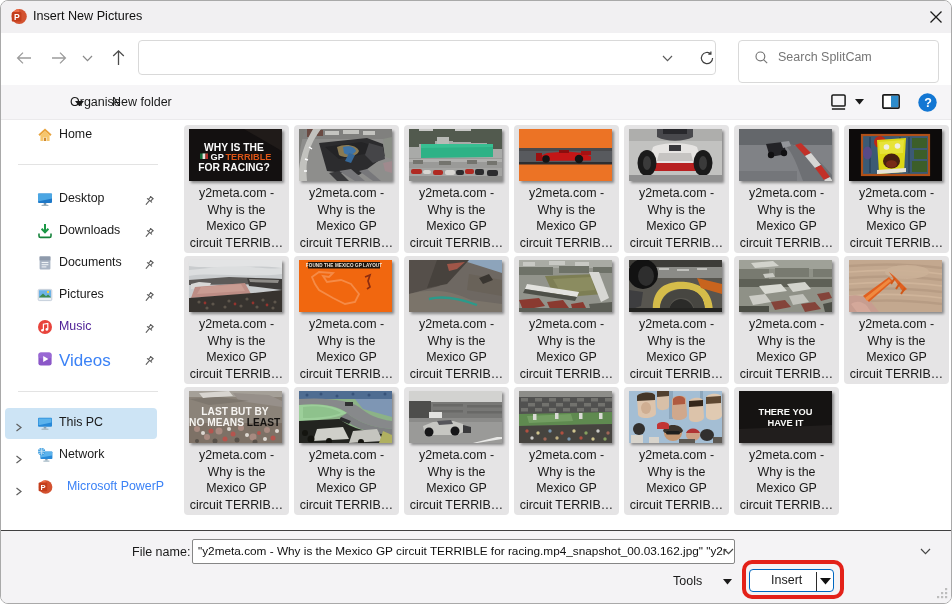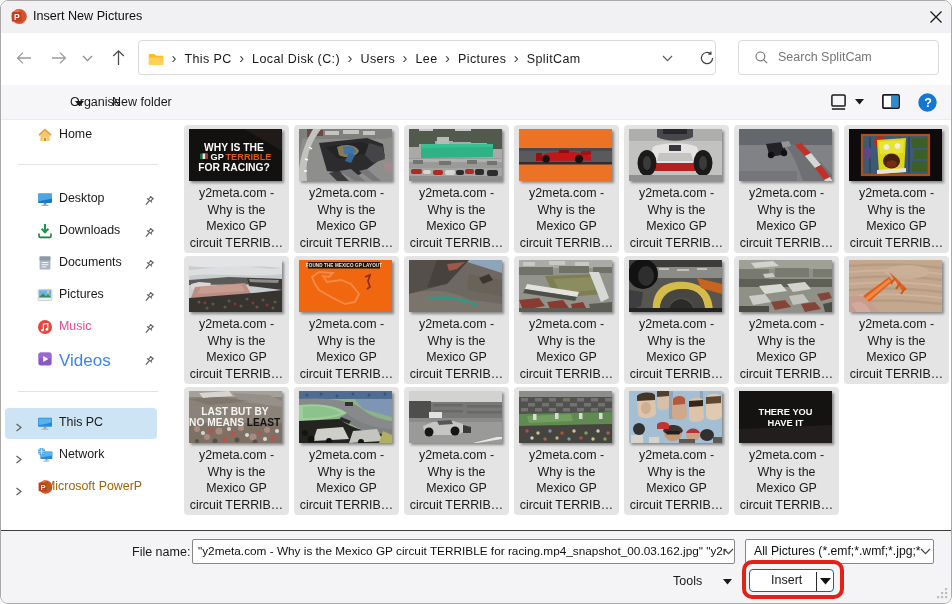--- a/index.html
+++ b/index.html
@@ -3,21 +3,21 @@
 <meta charset="utf-8">
 <style>
 * { margin:0; padding:0; box-sizing:border-box; }
 html,body { width:952px; height:604px; font-family:"Liberation Sans", sans-serif; background:#fff; overflow:hidden; }
 #win { position:absolute; left:0; top:0; width:952px; height:604px; background:#fff; border:1px solid #a9a9a9; border-radius:8px; overflow:hidden; }
 #titlebar { position:absolute; left:0; top:0; width:100%; height:32px; background:#f1f0f2; }
 #navbar { position:absolute; left:0; top:32px; width:100%; height:52px; background:#fff; }
 #crumbbox { position:absolute; left:137px; top:7px; width:578px; height:35px; border:1px solid #d9d9d9; border-radius:4px; background:#fff; }
 #crumb { position:absolute; left:9px; top:0; height:33px; line-height:33px; font-size:12.5px; color:#191919; white-space:nowrap; letter-spacing:0.4px; }
 #crumb .sep { color:#3e3e3e; font-size:15px; padding:0 7.5px; position:relative; top:-0.5px; font-family:"Liberation Sans"; }
-#searchbox { position:absolute; left:737px; top:7px; width:201px; height:35px; border:1px solid #d9d9d9; border-radius:4px; background:#fff; }
+#searchbox { position:absolute; left:737px; top:7px; width:201px; height:43px; border:1px solid #d9d9d9; border-radius:4px; background:#fff; }
 #cmdbar { position:absolute; left:0; top:84px; width:100%; height:35px; background:#f6f5f7; border-bottom:1px solid #ebeaec; }
 .cmditem { position:absolute; top:10px; font-size:12.5px; color:#191919; }
 #sidebar { position:absolute; left:0; top:0; width:166px; height:604px; background:none; }
 #grid { position:absolute; left:0; top:0; width:952px; height:604px; background:none;margin-left:8px; }
 .tile { position:absolute; width:105px; height:128px; background:#e5e4e5; border-radius:4px; }
 .thumb { position:absolute; left:5px; top:4px; width:93px; height:52px; box-shadow:1.5px 1.5px 2.5px rgba(0,0,0,0.4); }
 .thumb svg { display:block; width:93px; height:52px; }
 .cap { position:absolute; left:0; top:60px; width:105px; text-align:center; font-size:12.4px; line-height:16.6px; color:#191919; }
 #bottombar { position:absolute; left:0; top:529px; width:100%; height:75px; background:#f4f3f5; border-top:1px solid #404040; }
 .abs { position:absolute; }
@@ -44,24 +44,20 @@
     <svg class="abs" style="left:50px; top:17px;" width="16" height="16" viewBox="0 0 16 16">
         <path d="M1 8 L14.4 8 M9 2.6 L14.4 8 L9 13.4" stroke="#9c9c9c" stroke-width="1.3" fill="none"></path>
       </svg>
     <svg class="abs" style="left:81px; top:22px;" width="11" height="7" viewBox="0 0 11 7">
         <path d="M1 1 L5.5 5.6 L10 1" stroke="#8a8a8a" stroke-width="1.25" fill="none"></path>
       </svg>
     <svg class="abs" style="left:110px; top:16px;" width="15" height="17" viewBox="0 0 15 17">
         <path d="M7.5 16 L7.5 1.8 M2.2 7 L7.5 1.8 L12.8 7" stroke="#4c4c4c" stroke-width="1.3" fill="none"></path>
       </svg>
     <div id="crumbbox">
-      <div id="crumb"><svg style="vertical-align:-2.5px;" width="16" height="13" viewBox="0 0 16 13">
-        <path d="M0.8 2.2 a1.3 1.3 0 0 1 1.3 -1.3 h4.2 l1.8 1.8 h6 a1.3 1.3 0 0 1 1.3 1.3 v6.8 a1.3 1.3 0 0 1 -1.3 1.3 h-12 a1.3 1.3 0 0 1 -1.3 -1.3 Z" fill="#fcbc19"></path>
-        <path d="M0.8 4.4 h14.6 v6.4 a1.3 1.3 0 0 1 -1.3 1.3 h-12 a1.3 1.3 0 0 1 -1.3 -1.3 Z" fill="#ffd158"></path>
-      </svg><span class="sep">›</span>This PC<span class="sep">›</span>Local Disk (C:)<span class="sep">›</span>Users<span class="sep">›</span>Lee<span class="sep">›</span>Pictures<span class="sep">›</span>SplitCam</div>
       <svg class="abs" style="left:523px; top:14px;" width="11" height="7" viewBox="0 0 11 7">
           <path d="M1 1 L5.5 5.6 L10 1" stroke="#5c5c5c" stroke-width="1.2" fill="none"></path>
         </svg>
       <svg class="abs" style="left:561px; top:10px;" width="14" height="14" viewBox="0 0 14 14">
           <path d="M12.6 7 a5.6 5.6 0 1 1 -1.7 -4 M10.9 0.6 L10.9 3.2 L8.3 3.2" stroke="#3f3f3f" stroke-width="1.2" fill="none"></path>
         </svg>
     </div>
     <div id="searchbox">
       <svg class="abs" style="left:16px; top:10px;" width="13" height="13" viewBox="0 0 13 13">
           <circle cx="5.4" cy="5.4" r="4.4" stroke="#767676" stroke-width="1.15" fill="none"></circle>
@@ -148,21 +144,21 @@
           <g transform="rotate(40 6 6)" stroke="#5f5f5f" stroke-width="1.1" fill="none">
 <path d="M4.2 1.6 H7.8 M4.6 1.6 V5 M7.4 1.6 V5 M3.2 5.2 H8.8 M6 5.2 V10.4" stroke-linecap="round"></path>
           </g>
         </svg></div>
 <div style="position:absolute; left:36px; top:318px;"><svg width="16" height="16" viewBox="0 0 16 16">
           <circle cx="8" cy="8" r="7" fill="#e8443c"></circle>
         <path d="M6.4 11.2 V5.2 L10.8 4.4 V10.4" stroke="#fff" stroke-width="1.2" fill="none"></path>
         <circle cx="5.4" cy="11.2" r="1.3" fill="#fff"></circle>
           <circle cx="9.8" cy="10.4" r="1.3" fill="#fff"></circle>
         </svg></div>
-      <div style="position:absolute; left:58px; top:318px; font-size:12.4px; color:#ec4899; white-space:nowrap;">Music</div>
+      <div style="position:absolute; left:58px; top:318px; font-size:12.4px; color:#4c1d95; white-space:nowrap;">Music</div>
       <div style="position:absolute; left:142px; top:320px;"><svg width="12" height="12" viewBox="0 0 12 12">
           <g transform="rotate(40 6 6)" stroke="#5f5f5f" stroke-width="1.1" fill="none">
 <path d="M4.2 1.6 H7.8 M4.6 1.6 V5 M7.4 1.6 V5 M3.2 5.2 H8.8 M6 5.2 V10.4" stroke-linecap="round"></path>
           </g>
         </svg></div>
 <div style="position:absolute; left:36px; top:350px;"><svg width="16" height="16" viewBox="0 0 16 16">
           <rect x="1.4" y="1.4" width="13.2" height="13.2" rx="2.4" fill="#8b57c8"></rect>
         <rect x="1.4" y="1.4" width="13.2" height="6" rx="2.4" fill="#a06fd8" opacity="0.7"></rect>
         <path d="M6.2 5 L11.4 8 L6.2 11 Z" fill="#fff"></path>
         </svg></div>
@@ -197,21 +193,21 @@
       <div style="position:absolute; left:58px; top:446px; font-size:12.4px; color:#1a1a1a; white-space:nowrap;">Network</div>
 <div style="position:absolute; left:13px; top:481px;"><svg width="9" height="9" viewBox="0 0 9 9">
           <path d="M2.5 1 L7 4.5 L2.5 8" stroke="#5f5f5f" stroke-width="1.2" fill="none"></path>
         </svg></div>
       <div style="position:absolute; left:36px; top:478px;"><svg width="16" height="16" viewBox="0 0 16 16">
           <circle cx="8.6" cy="8" r="6.8" fill="#d35230"></circle>
         <path d="M8.6 1.2 A6.8 6.8 0 0 0 1.9 8 L8.6 8 Z" fill="#ed6c47"></path>
         <rect x="1.6" y="3.6" width="8.6" height="8.6" rx="1" fill="#c43e1c"></rect>
         <text x="3.6" y="10.6" font-size="7.6" font-weight="bold" fill="#fff" font-family="Liberation Sans">P</text>
         </svg></div>
-      <div style="position:absolute; left:44px; top:478px; font-size:12.4px; color:#a16207; white-space:nowrap;">Microsoft PowerP</div>
+      <div style="position:absolute; left:66px; top:478px; font-size:12.4px; color:#3b82f6; white-space:nowrap;">Microsoft PowerP</div>
       <div style="position:absolute; left:17px; top:163px; width:140px; height:1px; background:#e3e3e3;"></div>
       <div style="position:absolute; left:17px; top:390px; width:140px; height:1px; background:#e3e3e3;"></div>
   </div>
   <div id="grid">
 <div class="tile" style="left:175px; top:124px;">
         <div class="thumb">
           <svg class="th" viewBox="0 0 93 52" preserveAspectRatio="none">
             <rect width="93" height="52" fill="#131010"></rect>
 <path d="M55 0 L93 0 L93 22 Z" fill="#201b19"></path>
 <text x="45" y="21.5" font-size="10.3" font-weight="bold" fill="#fbfbfb" text-anchor="middle" font-family="Liberation Sans">WHY IS THE</text>
@@ -788,21 +784,20 @@
         </div>
         <div class="cap">y2meta.com -<br>Why is the<br>Mexico GP<br>circuit TERRIB…</div>
       </div>
   </div>
   <div id="bottombar">
     <div class="abs" style="left:131px; top:14px; font-size:12.5px; color:#1a1a1a;">File name:</div>
     <div class="abs" style="left:191px; top:8px; width:543px; height:25px; background:#fff; border:1px solid #868686; border-radius:2px; color:#0f0f0f; line-height:23px; white-space:nowrap; overflow:hidden; padding-left:5px; font-size:11.8px;">"y2meta.com - Why is the Mexico GP circuit TERRIBLE for racing.mp4_snapshot_00.03.162.jpg" "y2r</div>
     <svg class="abs" style="left:722px; top:17px;" width="11" height="7" viewBox="0 0 11 7">
         <path d="M1 1 L5.5 5.6 L10 1" stroke="#464646" stroke-width="1.2" fill="none"></path>
       </svg>
-    <div class="abs" style="left:744px; top:8px; width:189px; height:25px; background:#fff; border:1px solid #868686; border-radius:2px; font-size:12.2px; color:#0f0f0f; line-height:23px; white-space:nowrap; overflow:hidden; padding-left:8px;">All Pictures (*.emf;*.wmf;*.jpg;*</div>
     <svg class="abs" style="left:919px; top:17px;" width="11" height="7" viewBox="0 0 11 7">
         <path d="M1 1 L5.5 5.6 L10 1" stroke="#464646" stroke-width="1.2" fill="none"></path>
       </svg>
     <div class="abs" style="left:672px; top:43px; font-size:12.5px; color:#1a1a1a;">Tools</div>
     <svg class="abs" style="left:722px; top:48px;" width="9" height="5.5" viewBox="0 0 9 5.5">
         <path d="M0 0 L4.5 5.5 L9 0 Z" fill="#1a1a1a"></path>
       </svg>
     <div class="abs" style="left:748px; top:38px; width:85px; height:23px; background:#fff; border:1px solid #0067c0; border-radius:4px;padding-left:40px;">
       <div class="abs" style="left:21px; top:3px; font-size:12.5px; color:#1a1a1a;">Insert</div>
       <div class="abs" style="left:66px; top:2px; width:1px; height:19px; background:#2b2b2b;"></div>

